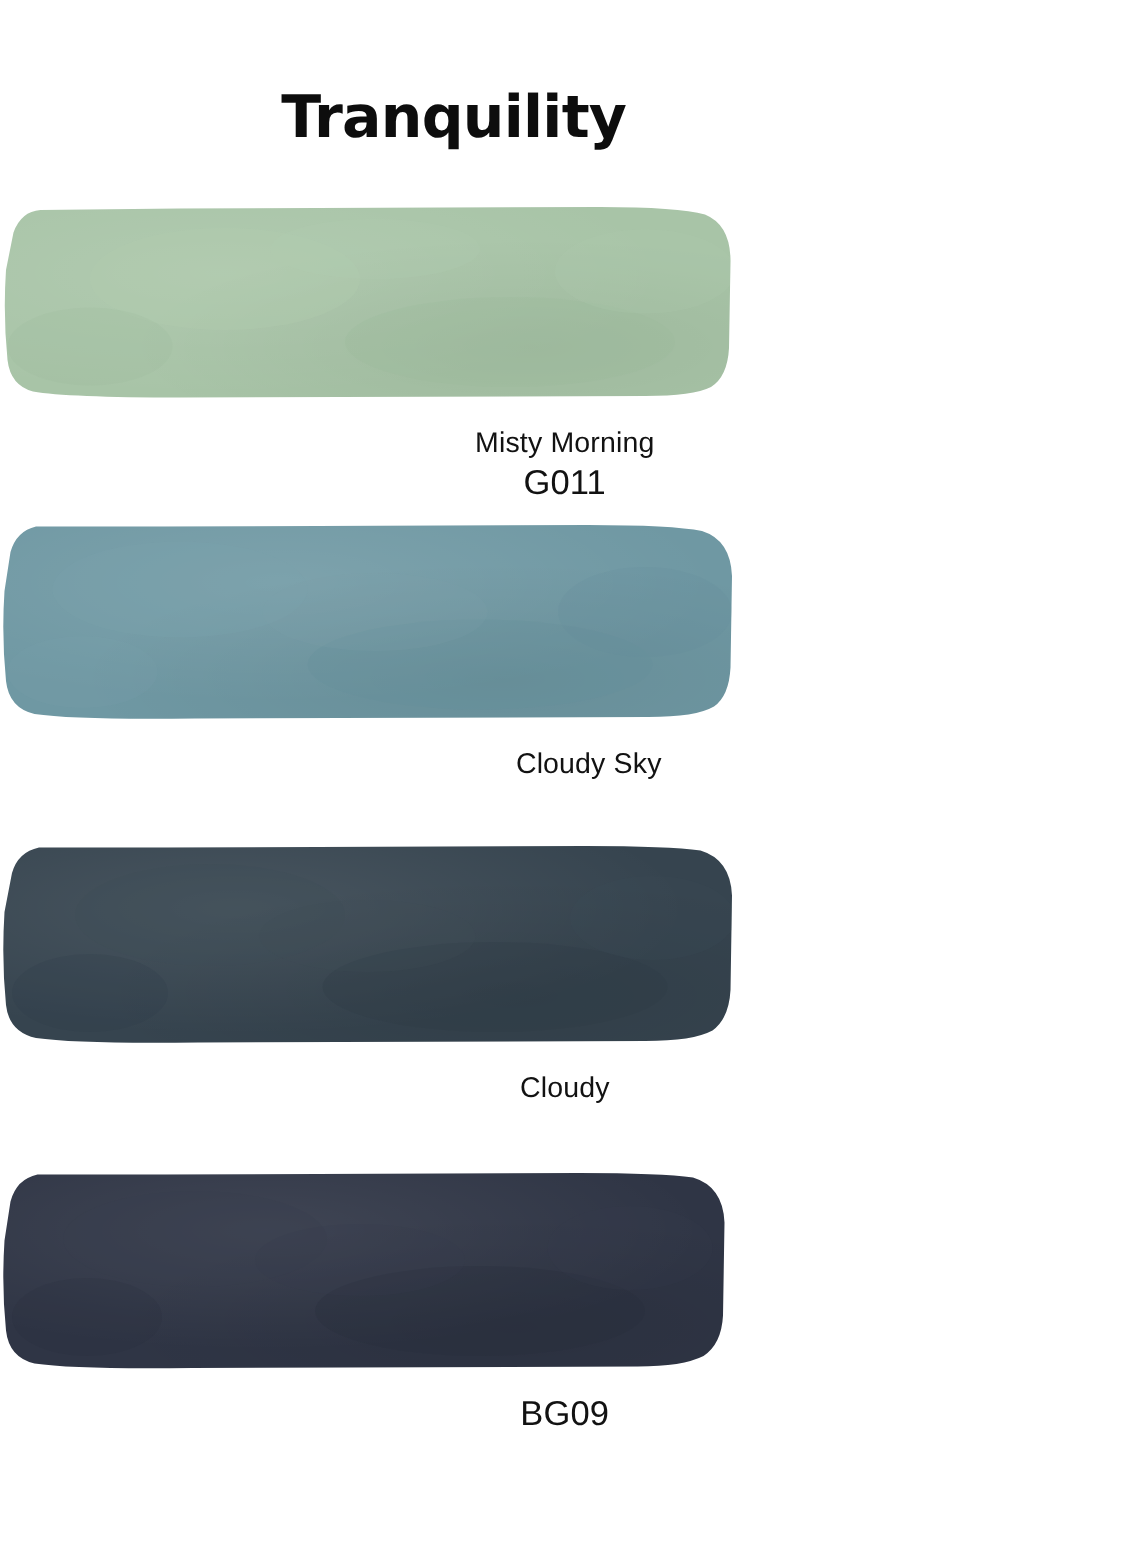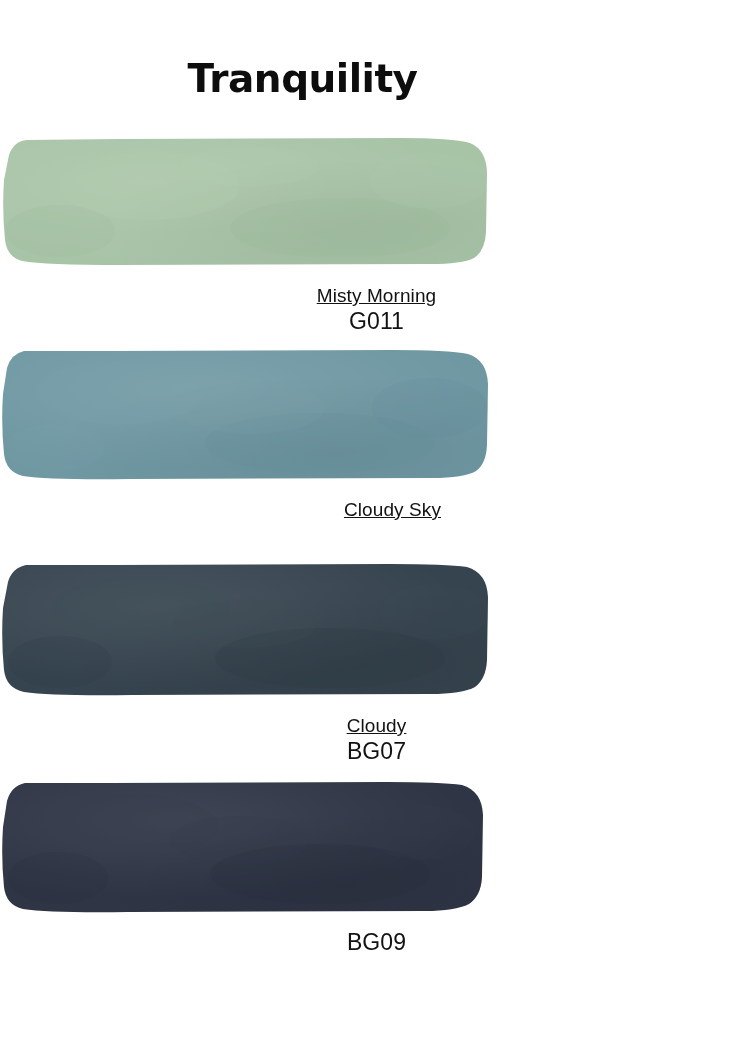--- a/index.html
+++ b/index.html
@@ -55,21 +55,20 @@
   .swatch-labels {
     width: 753px;
     text-align: center;
     font-family: "Liberation Sans", sans-serif;
     color: #121212;
   }
   .swatch-name {
     font-size: 19px;
     line-height: 25px;
     letter-spacing: 0.1px;
-    text-decoration: underline;
   }
   .swatch-code {
     font-size: 23px;
     line-height: 26px;
     letter-spacing: 0.1px;
   }
 </style>
 </head>
 <body>
 
@@ -169,21 +168,20 @@
             <ellipse cx="140" cy="48" rx="90" ry="34" fill="#3e4d58" opacity="0.32"></ellipse>
             <ellipse cx="330" cy="96" rx="115" ry="30" fill="#2f3d47" opacity="0.30"></ellipse>
             <ellipse cx="245" cy="62" rx="72" ry="24" fill="#3e4d58" opacity="0.22"></ellipse>
             <ellipse cx="60" cy="100" rx="52" ry="26" fill="#2f3d47" opacity="0.22"></ellipse>
             <ellipse cx="435" cy="50" rx="55" ry="28" fill="#3e4d58" opacity="0.18"></ellipse>
           </g>
         </svg>
       </div>
       <div class="swatch-labels" style="margin-top:15px;">
         <div class="swatch-name">Cloudy</div>
-        <div class="swatch-code">BG07</div>
       </div>
     </div>
 
     <div class="swatch-entry" style="top:780px;">
       <div class="swatch-chip">
         <svg width="490" height="134" viewBox="0 0 490 134" xmlns="http://www.w3.org/2000/svg">
           <defs>
             <radialGradient id="tex4a" cx="36%" cy="30%" r="60%">
               <stop offset="0%" stop-color="#ffffff" stop-opacity="0.08"></stop>
               <stop offset="100%" stop-color="#ffffff" stop-opacity="0"></stop>

